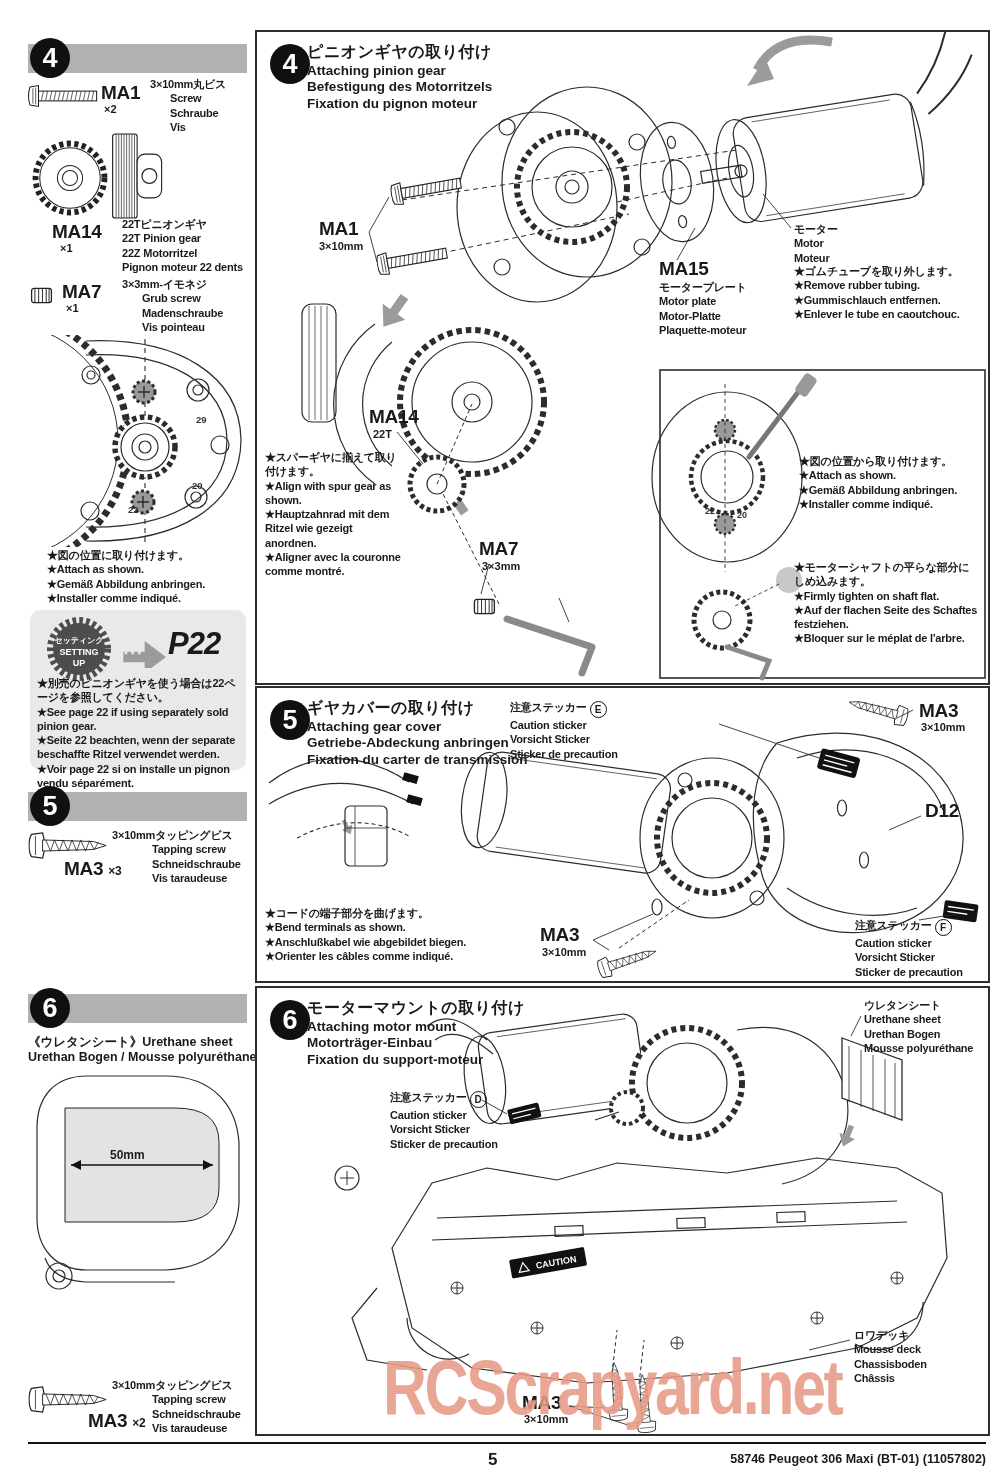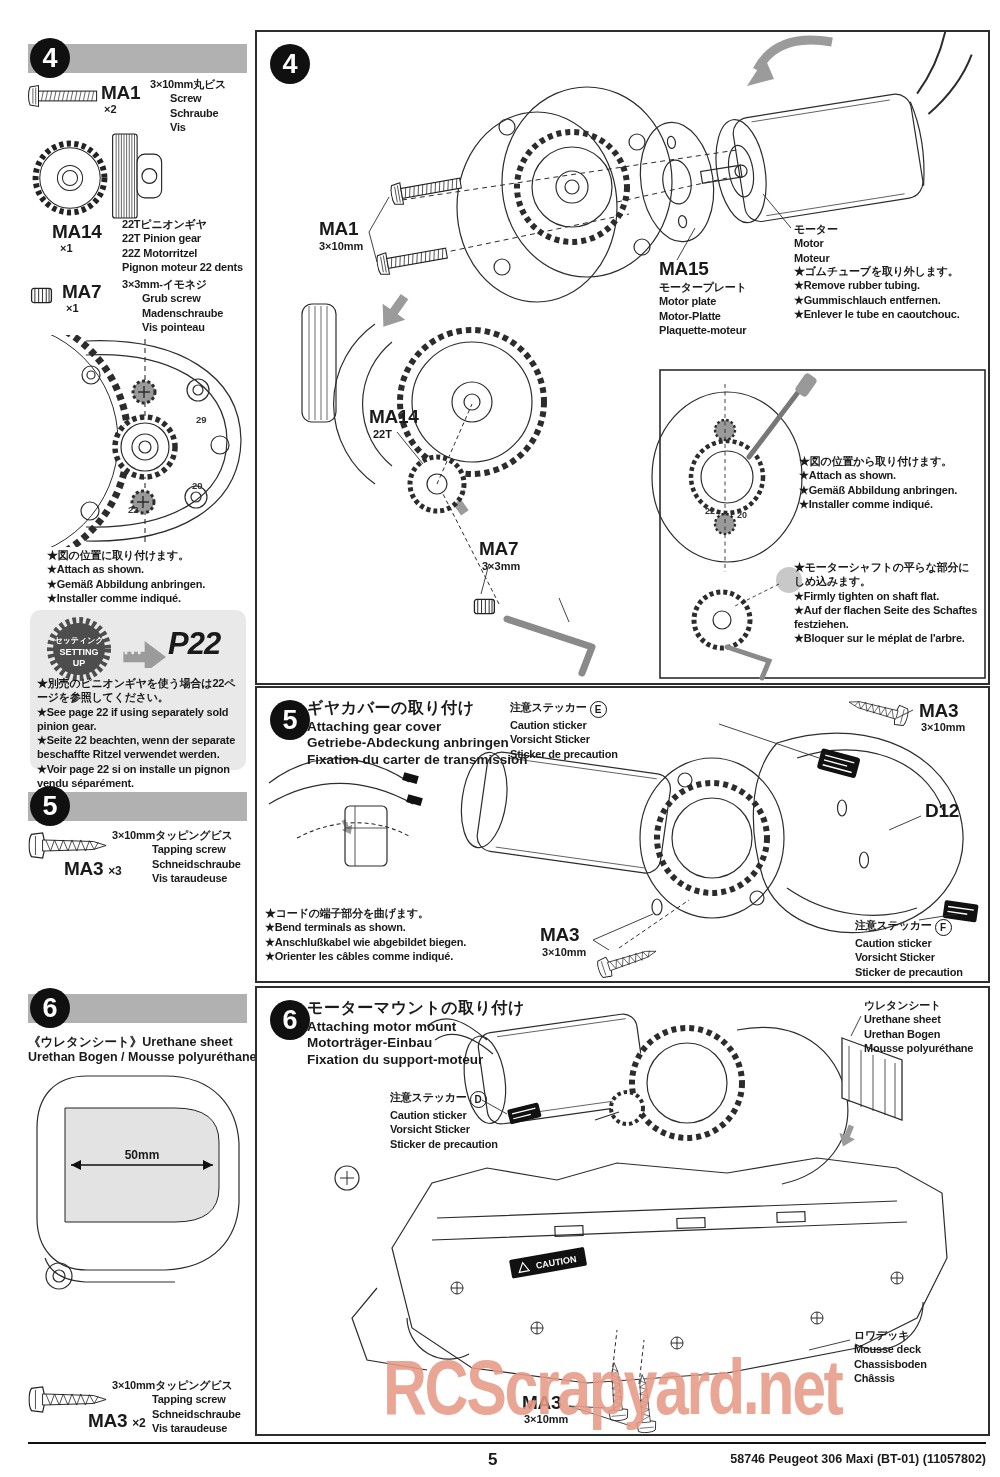--- a/index.html
+++ b/index.html
@@ -189,21 +189,21 @@
   <svg class="abs" style="left:25px;top:1068px" width="225" height="228" viewBox="0 0 225 228">
     <path class="lineart" d="M62,8 H140 C190,8 212,40 214,75 V135 C212,170 190,200 140,202 H62 C30,202 12,180 12,150 V60 C12,28 30,8 62,8 Z"></path>
     <path class="lineart" d="M20,190 q8,22 40,24 h90" stroke-width="1"></path>
     <circle cx="34" cy="208" r="13" class="lineart" stroke-width="1"></circle>
       <circle cx="34" cy="208" r="6" class="lineart" stroke-width="1"></circle>
     <path d="M40,40 H150 q44,0 44,34 v46 q0,34 -44,34 H40 Z" fill="#e3e3e3" stroke="#222" stroke-width="1"></path>
     <path d="M46,97 H188" stroke="#111" stroke-width="1.4"></path>
     <polygon points="46,97 56,92 56,102" fill="#111"></polygon>
     <polygon points="188,97 178,92 178,102" fill="#111"></polygon>
   </svg>
-  <div class="abs b" style="left:110px;top:1148px;width:64px;text-align:center;font-size:12px">50mm</div>
+  <div class="abs b" style="left:110px;top:1148px;width:64px;font-size:12px">50mm</div>
 
   <svg class="abs" style="left:28px;top:1386px" width="80" height="27" viewBox="0 0 100 34">
       <use href="#s-tscrew"></use>
     </svg>
   <div class="abs pid" style="left:88px;top:1410px"><span>MA3</span> <small>×2</small></div>
   <div class="abs note ind40" style="left:112px;top:1378px;width:135px">
     <div class="ln">3×10mmタッピングビス</div>
     <div class="ln">Tapping screw</div>
     <div class="ln">Schneidschraube</div>
     <div class="ln">Vis taraudeuse</div>
@@ -285,20 +285,28 @@
       <text x="480" y="486" font-size="9" font-weight="bold" fill="#333">20</text>
 
       <circle cx="465" cy="588" r="28" fill="#fff" stroke="#2c2c2c" stroke-width="5" stroke-dasharray="4 3"></circle>
       <circle cx="465" cy="588" r="9" class="lineart" stroke-width="1"></circle>
       <circle cx="532" cy="548" r="13" fill="#c8c8c8"></circle>
       <path d="M522,552 L478,574" stroke="#2c2c2c" stroke-width=".9" stroke-dasharray="3.5 3"></path>
       <path d="M470,615 l42,14 l-7,17" stroke="#8a8a8a" stroke-width="5" stroke-linecap="round" fill="none"></path>
     </svg>
 
     <div class="abs stepcircle" style="left:13px;top:12px">4</div>
+    <div class="abs" style="left:50px;top:10px">
+      <div class="title-jp">ピニオンギヤの取り付け</div>
+      <div class="title-ln">
+          <div class="ln">Attaching pinion gear</div>
+          <div class="ln">Befestigung des Motorritzels</div>
+          <div class="ln">Fixation du pignon moteur</div>
+        </div>
+    </div>
 
     <div class="abs pid" style="left:62px;top:186px">MA1</div>
     <div class="abs psize" style="left:62px;top:208px">3×10mm</div>
 
     <div class="abs pid" style="left:402px;top:226px">MA15</div>
     <div class="abs note" style="left:402px;top:248px;width:120px">
         <div class="ln">モータープレート</div>
         <div class="ln">Motor plate</div>
         <div class="ln">Motor-Platte</div>
         <div class="ln">Plaquette-moteur</div>
@@ -311,20 +319,26 @@
       </div>
     <div class="abs note" style="left:537px;top:232px;width:180px">
         <div class="ln">★ゴムチューブを取り外します。</div>
         <div class="ln">★Remove rubber tubing.</div>
         <div class="ln">★Gummischlauch entfernen.</div>
         <div class="ln">★Enlever le tube en caoutchouc.</div>
       </div>
 
     <div class="abs pid" style="left:112px;top:374px">MA14</div>
     <div class="abs psize" style="left:116px;top:396px">22T</div>
+    <div class="abs note" style="left:8px;top:418px;width:138px">
+        <div class="ln">★スパーギヤに揃えて取り付けます。</div>
+        <div class="ln">★Align with spur gear as shown.</div>
+        <div class="ln">★Hauptzahnrad mit dem Ritzel wie gezeigt anordnen.</div>
+        <div class="ln">★Aligner avec la couronne comme montré.</div>
+      </div>
 
     <div class="abs pid" style="left:222px;top:506px">MA7</div>
     <div class="abs psize" style="left:225px;top:528px">3×3mm</div>
 
     <div class="abs note" style="left:542px;top:422px;width:180px">
         <div class="ln">★図の位置から取り付けます。</div>
         <div class="ln">★Attach as shown.</div>
         <div class="ln">★Gemäß Abbildung anbringen.</div>
         <div class="ln">★Installer comme indiqué.</div>
       </div>

